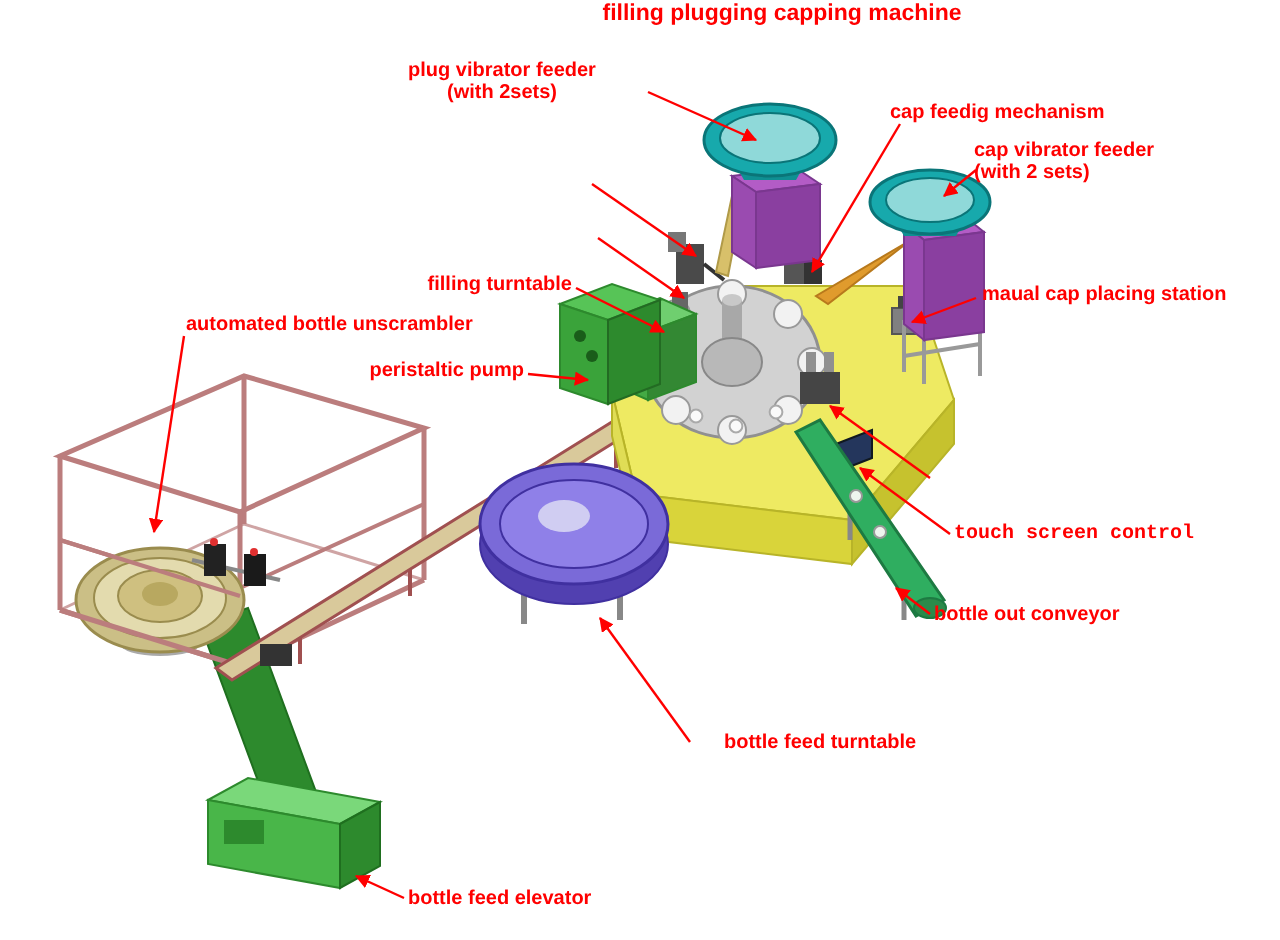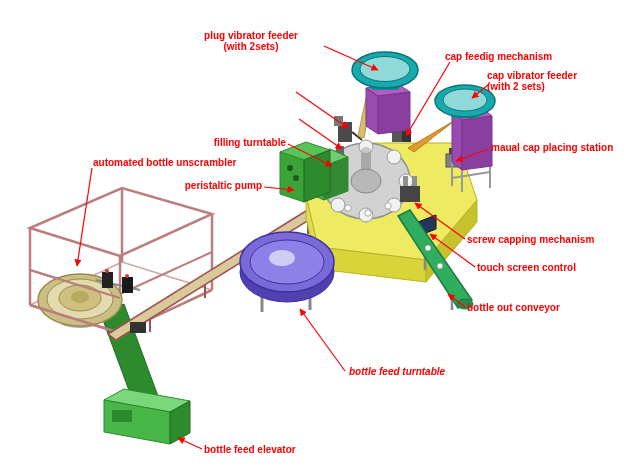--- a/index.html
+++ b/index.html
@@ -196,20 +196,21 @@
     <line x1="92" y1="168" x2="77" y2="266" marker-end="url(#arrow)"></line>
     <line x1="264" y1="187" x2="294" y2="190" marker-end="url(#arrow)"></line>
     <line x1="465" y1="239" x2="415" y2="203" marker-end="url(#arrow)"></line>
     <line x1="475" y1="267" x2="430" y2="234" marker-end="url(#arrow)"></line>
     <line x1="465" y1="307" x2="448" y2="294" marker-end="url(#arrow)"></line>
     <line x1="345" y1="371" x2="300" y2="309" marker-end="url(#arrow)"></line>
     <line x1="202" y1="449" x2="178" y2="438" marker-end="url(#arrow)"></line>
   </g>
 </svg>
 
+<div class="lbl title" style="left:241px; top:2px; width:300px; text-align:center;">filling plugging capping machine</div>
 
 <div class="lbl" style="left:180px; top:30px; width:142px; text-align:center;">
   <span class="line">plug vibrator feeder</span>
   <span class="line">(with 2sets)</span>
 </div>
 
 <div class="lbl" style="left:445px; top:51px;">cap feedig mechanism</div>
 
 <div class="lbl" style="left:487px; top:70px;">
   <span class="line">cap vibrator feeder</span>
@@ -219,23 +220,22 @@
 
 
 <div class="lbl" style="left:166px; top:137px; width:120px; text-align:right;">filling turntable</div>
 
 <div class="lbl" style="left:93px; top:157px;">automated bottle unscrambler</div>
 
 <div class="lbl" style="left:491px; top:142px;">maual cap placing station</div>
 
 <div class="lbl" style="left:172px; top:180px; width:90px; text-align:right;">peristaltic pump</div>
 
-<div class="lbl" style="left:467px; top:234px;">screw capping mechanism</div>
-
-<div class="lbl" style="left:477px; top:262px;">touch screen control</div>
+
+<div class="lbl" style="left:477px; top:262px;font-family:Liberation Mono, monospace;">touch screen control</div>
 
 <div class="lbl" style="left:467px; top:302px;">bottle out conveyor</div>
 
-<div class="lbl" style="left:349px; top:366px;font-style:italic;">bottle feed turntable</div>
+<div class="lbl" style="left:362px; top:366px;">bottle feed turntable</div>
 
 <div class="lbl" style="left:204px; top:444px;">bottle feed elevator</div>
 
 </div>
 
 </body></html>

